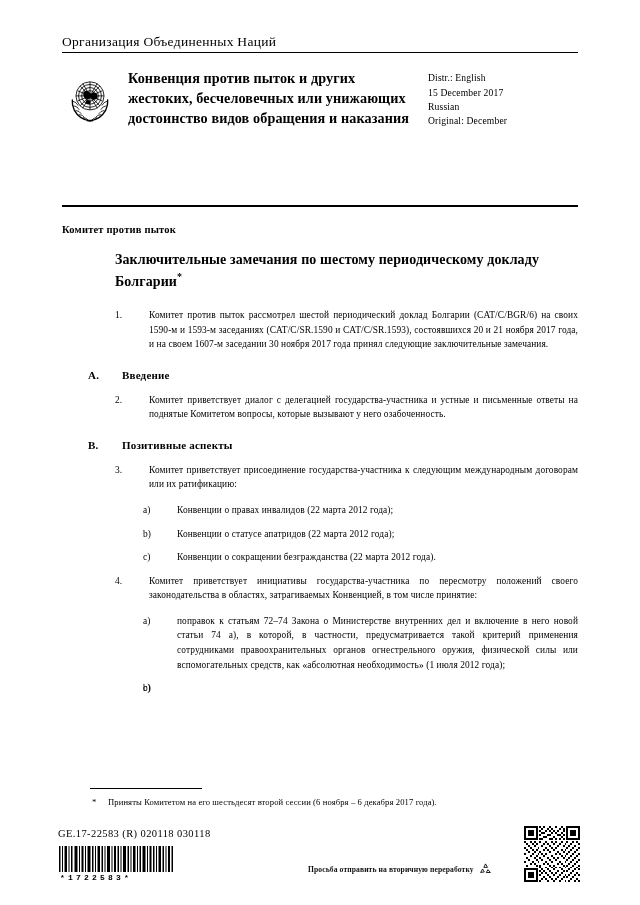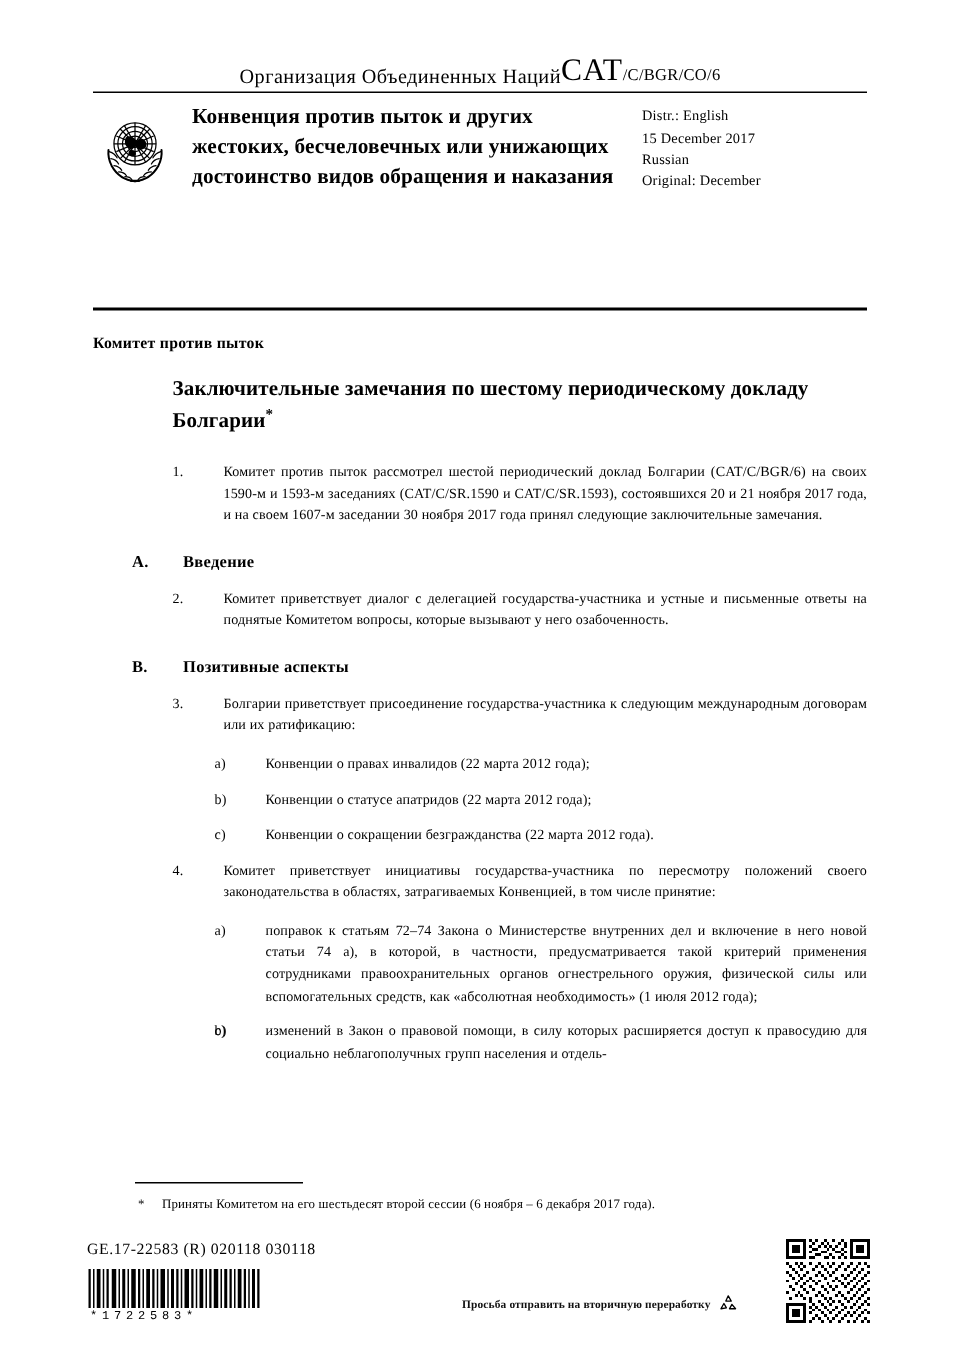--- a/index.html
+++ b/index.html
@@ -22,21 +22,21 @@
   
   .masthead {
     position: absolute;
     left: 62px;
     top: 34px;
     width: 516px;
   }
   .masthead-row {
     display: flex;
     align-items: flex-end;
-    justify-content: center;
+    justify-content: space-between;
     padding-bottom: 2px;
   }
   .org-name {
     font-size: 13.5px;
     letter-spacing: 0.3px;
     white-space: nowrap;
   }
   .doc-symbol {
     white-space: nowrap;
     text-align: right;
@@ -200,20 +200,21 @@
     position: absolute;
     left: 58px;
     top: 828px;
     font-size: 10.5px;
     letter-spacing: 0.4px;
   }
   .barcode-wrap {
     position: absolute;
     left: 58px;
     top: 846px;
+    font-weight: bold;
   }
   .barcode {
     width: 118px;
     height: 26px;
     display: block;
   }
   .barcode-text {
     font-family: "Liberation Mono", "DejaVu Sans Mono", monospace;
     font-size: 8px;
     letter-spacing: 3.2px;
@@ -245,23 +246,20 @@
   }
 </style>
 </head>
 <body>
 
 <div class="page">
 
   <div class="masthead">
     <div class="masthead-row">
       <div class="org-name">Организация Объединенных Наций</div>
-      <div class="doc-symbol">
-        <span class="sym-main">CAT</span><span class="sym-sub">/C/BGR/CO/6</span>
-      </div>
     </div>
     <div class="rule-thin"></div>
   </div>
 
   <div class="titleblock">
     <div class="emblem">
       <svg viewBox="0 0 100 100" width="52" height="52" aria-hidden="true">
         <g fill="none" stroke="#000" stroke-width="1.6">
           <circle cx="50" cy="44" r="27"></circle>
           <circle cx="50" cy="44" r="22"></circle>
@@ -328,21 +326,21 @@
     <p class="para">
       <span class="num">2.</span><span>Комитет приветствует диалог с делегацией государства-участника и устные и письменные ответы на поднятые Комитетом вопросы, которые вызывают у него озабоченность.</span>
     </p>
 
     <div class="section-head">
       <span class="letter">B.</span><span>Позитивные аспекты</span>
     </div>
 
     <div class="group">
       <p class="para">
-        <span class="num">3.</span><span>Болгарии приветствует присоединение государства-участника к следующим международным договорам или их ратификацию:</span>
+        <span class="num">3.</span><span>Комитет приветствует присоединение государства-участника к следующим международным договорам или их ратификацию:</span>
       </p>
       <p class="subitem">
         <span class="lt">a)</span><span>Конвенции о правах инвалидов (22 марта 2012 года);</span>
       </p>
       <p class="subitem">
         <span class="lt">b)</span><span>Конвенции о статусе апатридов (22 марта 2012 года);</span>
       </p>
       <p class="subitem">
         <span class="lt">c)</span><span>Конвенции о сокращении безгражданства (22 марта 2012 года).</span>
       </p>
@@ -352,21 +350,21 @@
       <p class="para">
         <span class="num">4.</span><span>Комитет приветствует инициативы государства-участника по пересмотру положений своего законодательства в областях, затрагиваемых Конвенцией, в том числе принятие:</span>
       </p>
       <p class="subitem">
         <span class="lt">a)</span><span>поправок к статьям 72–74 Закона о Министерстве внутренних дел и включение в него новой статьи 74 а), в которой, в частности, предусматривается такой критерий применения сотрудниками правоохранительных органов огнестрельного оружия, физической силы или вспомогательных средств, как «абсолютная необходимость» (1 июля 2012 года);</span>
       </p>
       <p class="subitem">
         <span class="lt">b)</span>
       </p>
       <p class="subitem">
-        <span class="lt">c)</span><span>изменений в Закон о правовой помощи, в силу которых расширяется доступ к правосудию для социально неблагополучных групп населения и отдель-</span>
+        <span class="lt">c)</span>
       </p>
     </div>
 
   </div>
 
   <div class="footnote-area">
     <div class="fn-rule"></div>
     <div class="footnote">
       <span class="star">*</span><span>Приняты Комитетом на его шестьдесят второй сессии (6 ноября – 6 декабря 2017 года).</span>
     </div>

